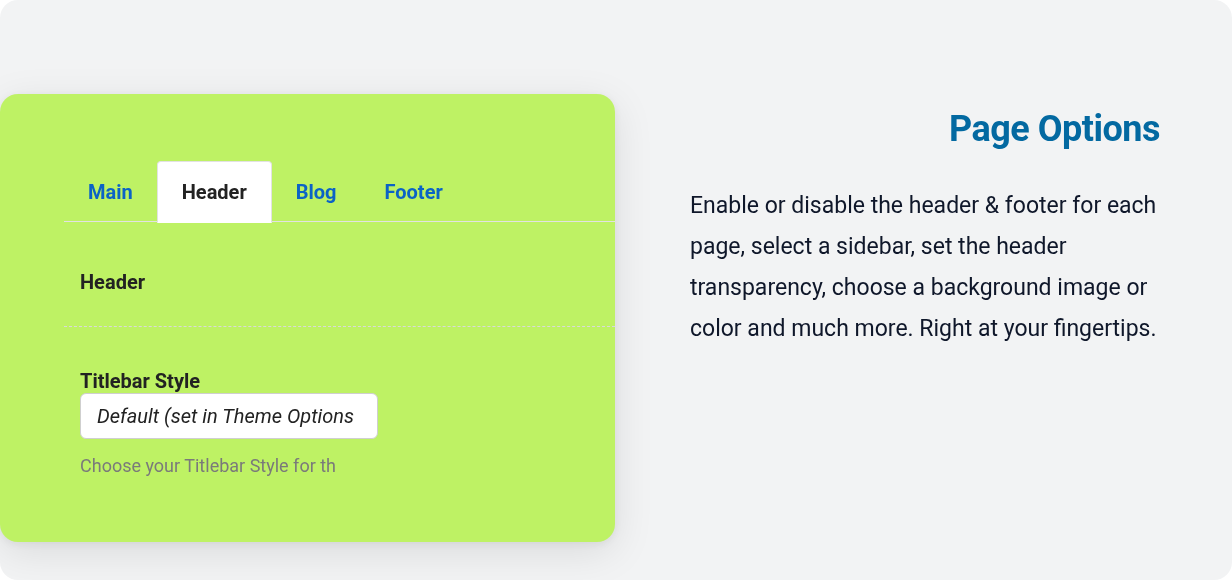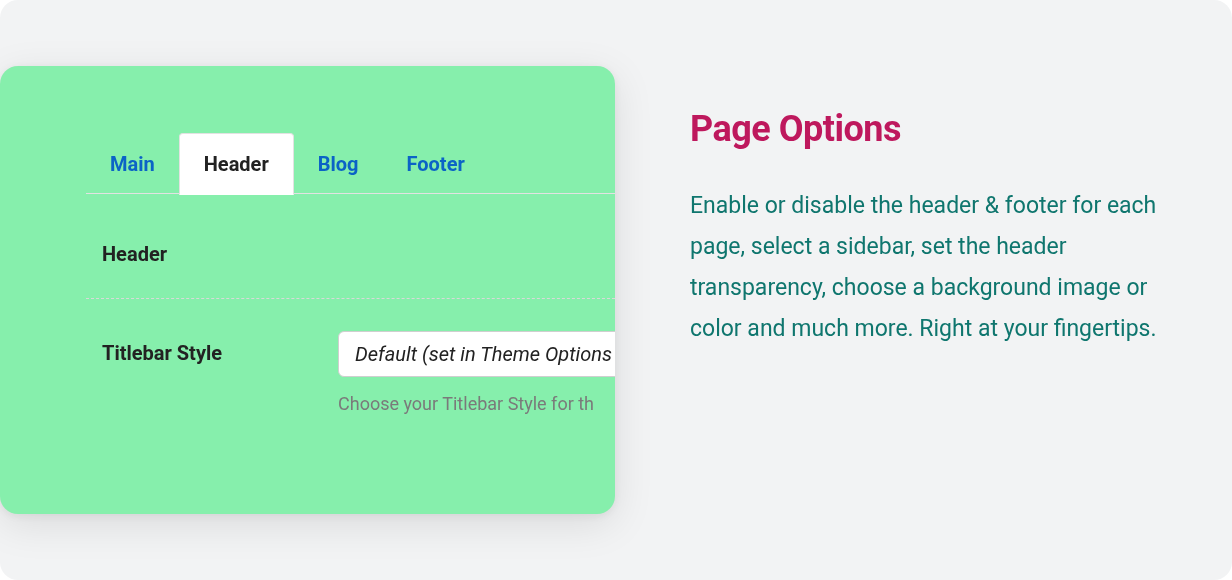--- a/index.html
+++ b/index.html
@@ -13,29 +13,28 @@
   .outer {
     width: 1232px;
     height: 580px;
     background: #f2f3f4;
     border-radius: 18px;
     position: relative;
     overflow: hidden;
   }
   .panel {
     position: absolute;
-    top: 66px;
+    top: 94px;
     left: 0;
     width: 615px;
     height: 448px;
-    background: #86efac;
+    background: #bef264;
     border-radius: 18px;
     box-shadow: 0 10px 40px rgba(0,0,0,0.10), 0 2px 8px rgba(0,0,0,0.06);
     overflow: hidden;
-    padding-left: 22px;
   }
   .tabs {
     display: flex;
     align-items: flex-end;
     padding: 60px 0 0 64px;
     height: 128px;
     position: relative;
   }
   .tabs::after {
     content: "";
@@ -70,20 +69,21 @@
     display: flex;
     align-items: flex-start;
     padding: 0 0 32px 80px;
     position: relative;
   }
   .row + .row {
     border-top: 1px dashed #d9d9d9;
     padding-top: 32px;
     margin-left: 64px;
     padding-left: 16px;
+    flex-direction: column;
   }
   .row-label {
     width: 236px;
     font-size: 20px;
     font-weight: 700;
     color: #222;
     padding-top: 10px;
   }
   .row + .row .row-label {
     width: 236px;
@@ -141,28 +141,29 @@
   }
   .rhs {
     position: absolute;
     left: 690px;
     top: 108px;
     width: 470px;
   }
   .rhs h2 {
     font-size: 36px;
     font-weight: 700;
-    color: #be185d;
+    color: #0369a1;
     letter-spacing: -0.5px;
     margin-bottom: 36px;
+    text-align: right;
   }
   .rhs p {
     font-size: 23px;
     line-height: 1.78;
-    color: #0f766e;
+    color: #0f172a;
     font-weight: 400;
   }
 </style>
 </head>
 <body>
 
 <div class="outer">
 
   <div class="panel">
 

